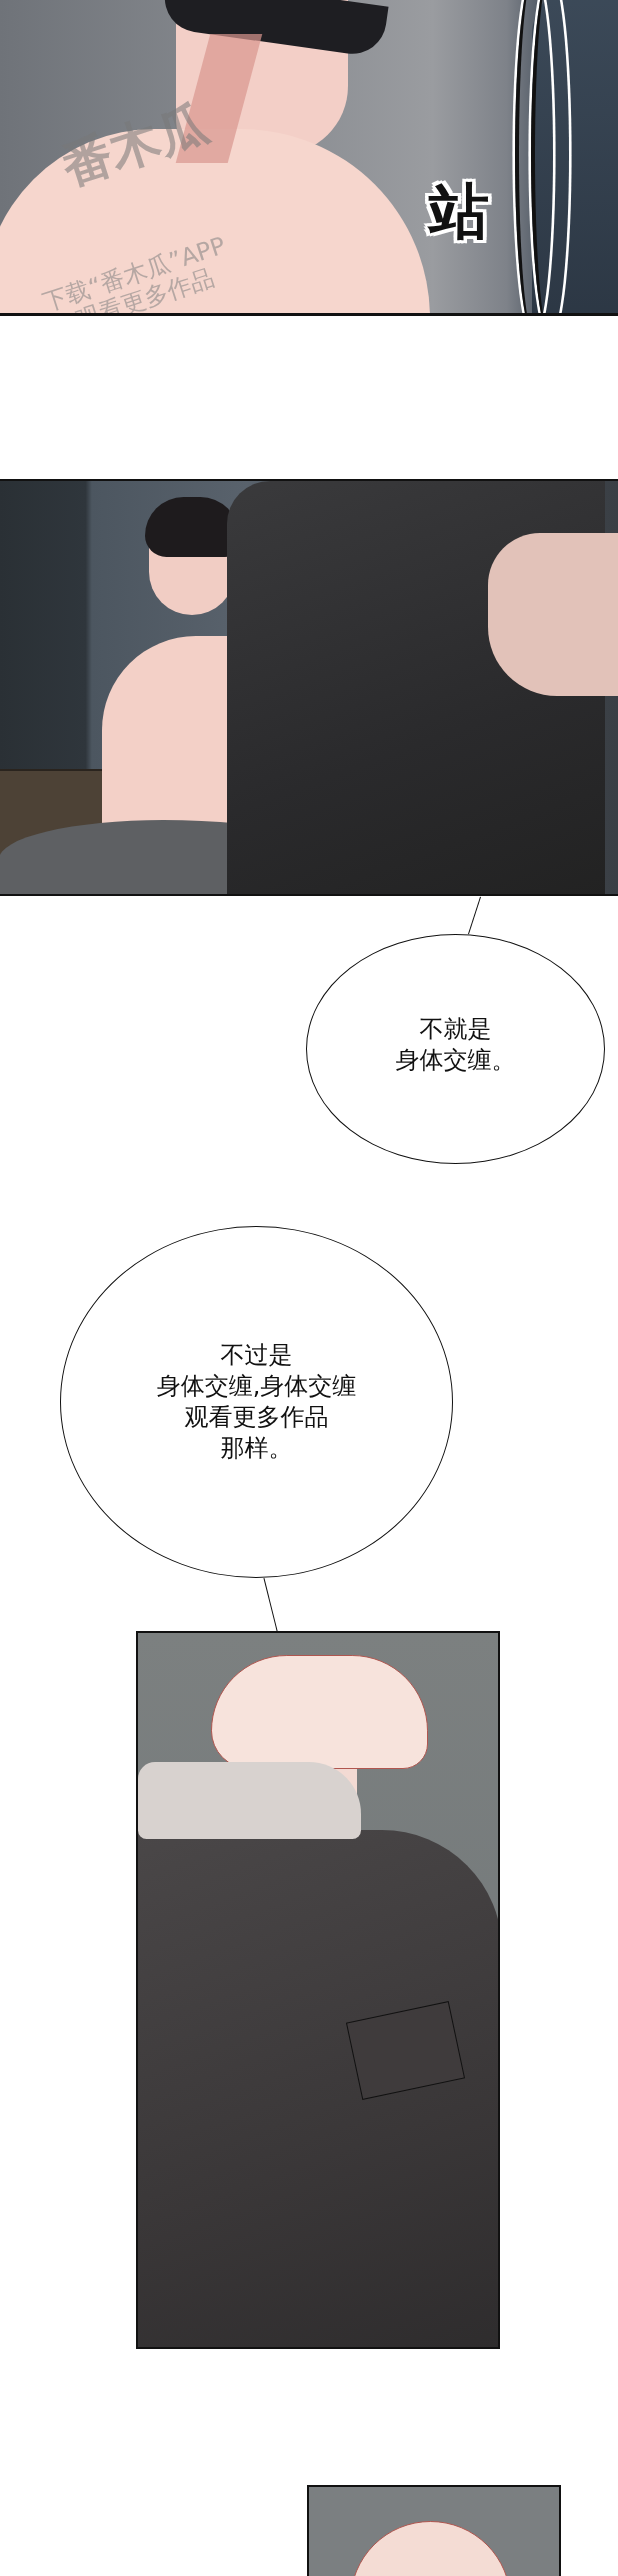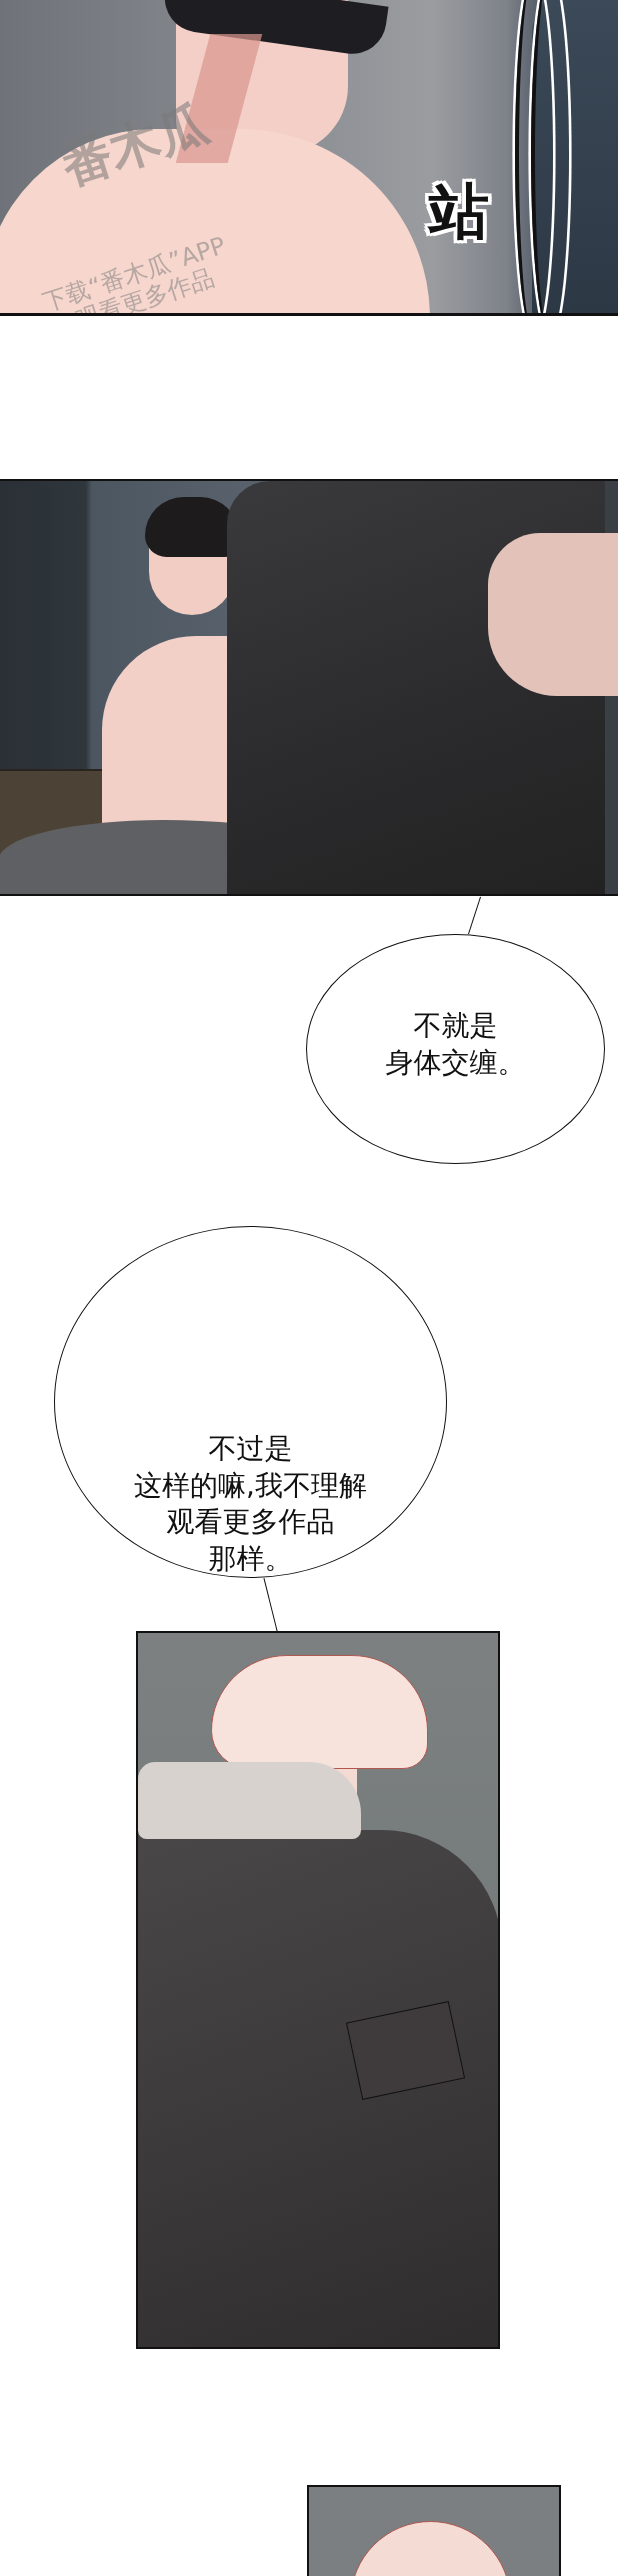--- a/index.html
+++ b/index.html
@@ -31,25 +31,25 @@
       background: linear-gradient(90deg, #2a3035 0%, #2f363c 14%, #4c5660 15%, #59626c 40%, #4a5058 60%, #3a3f45 100%); }
     #p2 .shelf { position:absolute; left:0; top:288px; width:112px; height:86px; background:#4d4236; border-top:2.6px solid #2a241e; }
     #p2 .torso { position:absolute; left:103px; top:155px; width:215px; height:258px; background:#f3d0c7; border-radius:94px 52px 17px 17px; }
     #p2 .head { position:absolute; left:150px; top:21.5px; width:86px; height:112px; background:#f1cdc4; border-radius:39px 39px 43px 43px; }
     #p2 .hairdark { position:absolute; left:146px; top:15.5px; width:94px; height:60px; background:#1e1b1d; border-radius:47px 47px 17px 26px; }
     #p2 .coat { position:absolute; left:228px; top:0px; width:378px; height:417px; background:linear-gradient(160deg,#3a3a3c,#2a2a2c 60%,#222 100%); border-radius: 43px 0 0 0; }
     #p2 .hand { position:absolute; left:489px; top:52px; width:146px; height:163px; background:#e2c2b9; border-radius:52px 8.6px 8.6px 69px; }
     #p2 .sheet { position:absolute; left:0; top:339px; width:361px; height:86px; background:#5e6063; border-radius:50% 60% 0 0; }
 
     
-    .bubble { position:absolute; border:1.7px solid #111; background:#fff; border-radius:50%; display:flex; align-items:center; justify-content:center; text-align:center; color:#111; font-size:28px; line-height:1.3; box-sizing:border-box; }
+    .bubble { position:absolute; border:1.7px solid #111; background:#fff; border-radius:50%; display:flex; align-items:center; justify-content:center; text-align:center; color:#111; font-size:24px; line-height:1.3; box-sizing:border-box; }
     .tail { position:absolute; width:0; border-left:1.7px solid #111; }
     #b1 { left: 306px; top: 934px; width: 299px; height: 230px; }
     #b1 .txt { margin-top: -8.6px; }
-    #b2 { left: 54px; top: 1226px; width: 393px; height: 352px; align-items: flex-end; }
+    #b2 { left: 60px; top: 1226px; width: 393px; height: 352px; }
 
     
     #p3 { left: 136px; top: 1631px; width: 364px; height: 718px;
       background: linear-gradient(180deg, #7c8080 0%, #6e7577 100%); }
     #p3 .hair { position:absolute; left:73px; top:21.5px; width:215px; height:112px; background:#f7e3dc; border-radius:103px 103px 34px 52px; border:1.7px solid #b0564f; }
     #p3 .neck { position:absolute; left:107px; top:103px; width:112px; height:69px; background:#f3dad3; }
     #p3 .collar { position:absolute; left:0; top:129px; width:223px; height:77px; background:#d8d2cf; border-radius:17px 52px 8.6px 8.6px; }
     #p3 .jacket { position:absolute; left:0; top:197px; width:364px; height:524px; background:linear-gradient(160deg,#4a4748,#3a3738 60%,#2e2c2d); border-radius:0 120px 0 0; }
     #p3 .pocket { position:absolute; left:215px; top:378px; width:103px; height:77px; background:#3f3b3c; border:1.7px solid #111; transform: rotate(-12deg); }
 
@@ -88,21 +88,21 @@
 <div class="bubble" id="b1">
   <div class="txt">
     <div>不就是</div>
     <div>身体交缠。</div>
   </div>
 </div>
 
 <div class="bubble" id="b2">
   <div>
     <div>不过是</div>
-    <div>这样的嘛,我不理解</div>
+    <div>身体交缠,身体交缠</div>
     <div>观看更多作品</div>
     <div>那样。</div>
   </div>
 </div>
 <div class="tail" style="left:273px; top:1577px; height:79px; transform: rotate(-14deg);"></div>
 
 <div class="panel panel-border" id="p3">
   <div class="neck"></div>
   <div class="hair"></div>
   <div class="jacket"></div>

